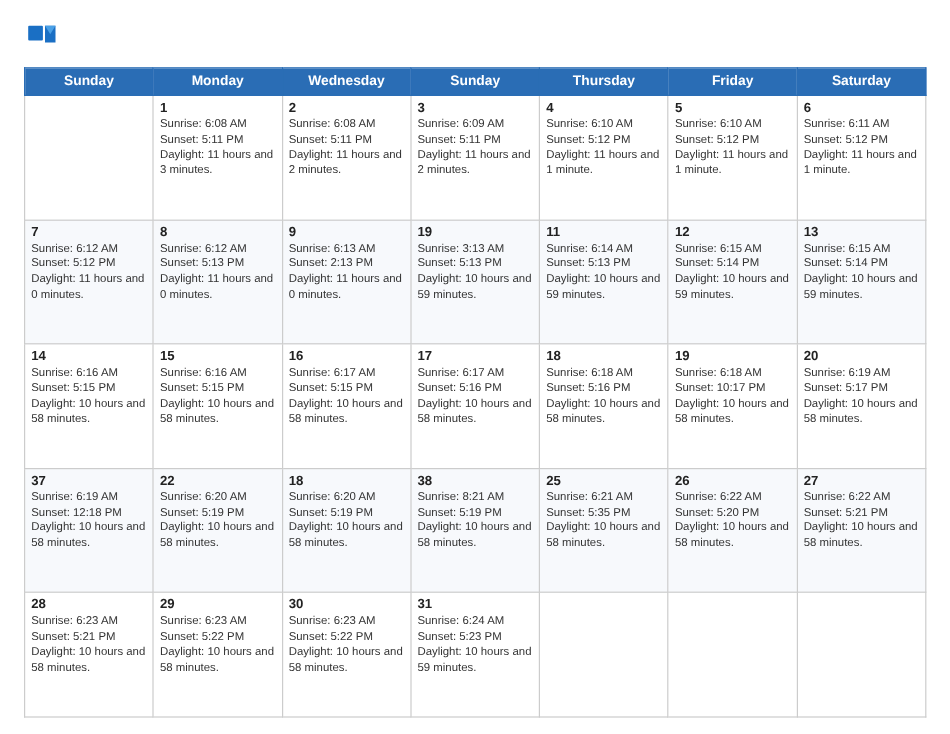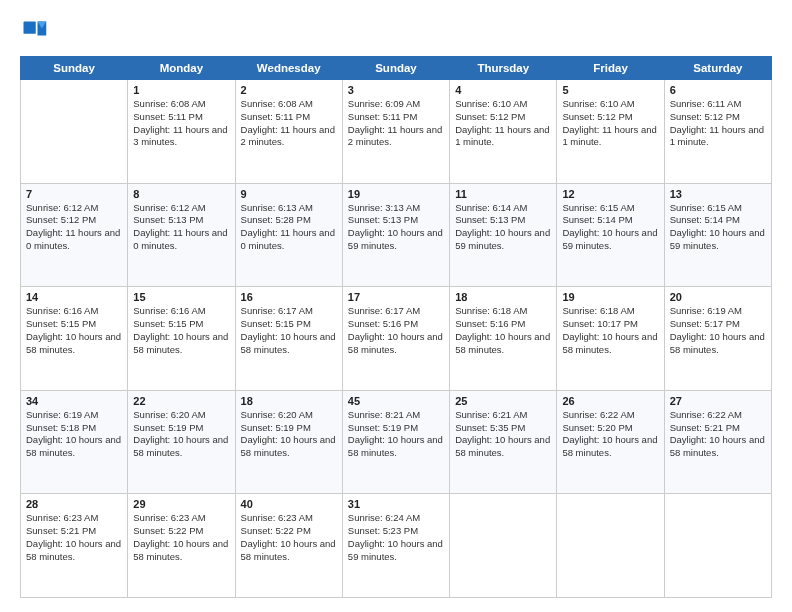--- a/index.html
+++ b/index.html
@@ -192,21 +192,21 @@
           <td>
             <span class="day-num">8</span>
             <div class="day-detail">Sunrise: 6:12 AM
 Sunset: 5:13 PM
 Daylight: 11 hours
 and 0 minutes.</div>
           </td>
           <td>
             <span class="day-num">9</span>
             <div class="day-detail">Sunrise: 6:13 AM
-Sunset: 5:28 PM
+Sunset: 2:13 PM
 Daylight: 11 hours
 and 0 minutes.</div>
           </td>
           <td>
             <span class="day-num">19</span>
             <div class="day-detail">Sunrise: 3:13 AM
 Sunset: 5:13 PM
 Daylight: 10 hours
 and 59 minutes.</div>
           </td>
@@ -278,42 +278,42 @@
           <td>
             <span class="day-num">20</span>
             <div class="day-detail">Sunrise: 6:19 AM
 Sunset: 5:17 PM
 Daylight: 10 hours
 and 58 minutes.</div>
           </td>
         </tr>
         <tr>
           <td>
-            <span class="day-num">34</span>
+            <span class="day-num">37</span>
             <div class="day-detail">Sunrise: 6:19 AM
-Sunset: 5:18 PM
+Sunset: 12:18 PM
 Daylight: 10 hours
 and 58 minutes.</div>
           </td>
           <td>
             <span class="day-num">22</span>
             <div class="day-detail">Sunrise: 6:20 AM
 Sunset: 5:19 PM
 Daylight: 10 hours
 and 58 minutes.</div>
           </td>
           <td>
             <span class="day-num">18</span>
             <div class="day-detail">Sunrise: 6:20 AM
 Sunset: 5:19 PM
 Daylight: 10 hours
 and 58 minutes.</div>
           </td>
           <td>
-            <span class="day-num">45</span>
+            <span class="day-num">38</span>
             <div class="day-detail">Sunrise: 8:21 AM
 Sunset: 5:19 PM
 Daylight: 10 hours
 and 58 minutes.</div>
           </td>
           <td>
             <span class="day-num">25</span>
             <div class="day-detail">Sunrise: 6:21 AM
 Sunset: 5:35 PM
 Daylight: 10 hours
@@ -343,21 +343,21 @@
 and 58 minutes.</div>
           </td>
           <td>
             <span class="day-num">29</span>
             <div class="day-detail">Sunrise: 6:23 AM
 Sunset: 5:22 PM
 Daylight: 10 hours
 and 58 minutes.</div>
           </td>
           <td>
-            <span class="day-num">40</span>
+            <span class="day-num">30</span>
             <div class="day-detail">Sunrise: 6:23 AM
 Sunset: 5:22 PM
 Daylight: 10 hours
 and 58 minutes.</div>
           </td>
           <td>
             <span class="day-num">31</span>
             <div class="day-detail">Sunrise: 6:24 AM
 Sunset: 5:23 PM
 Daylight: 10 hours

